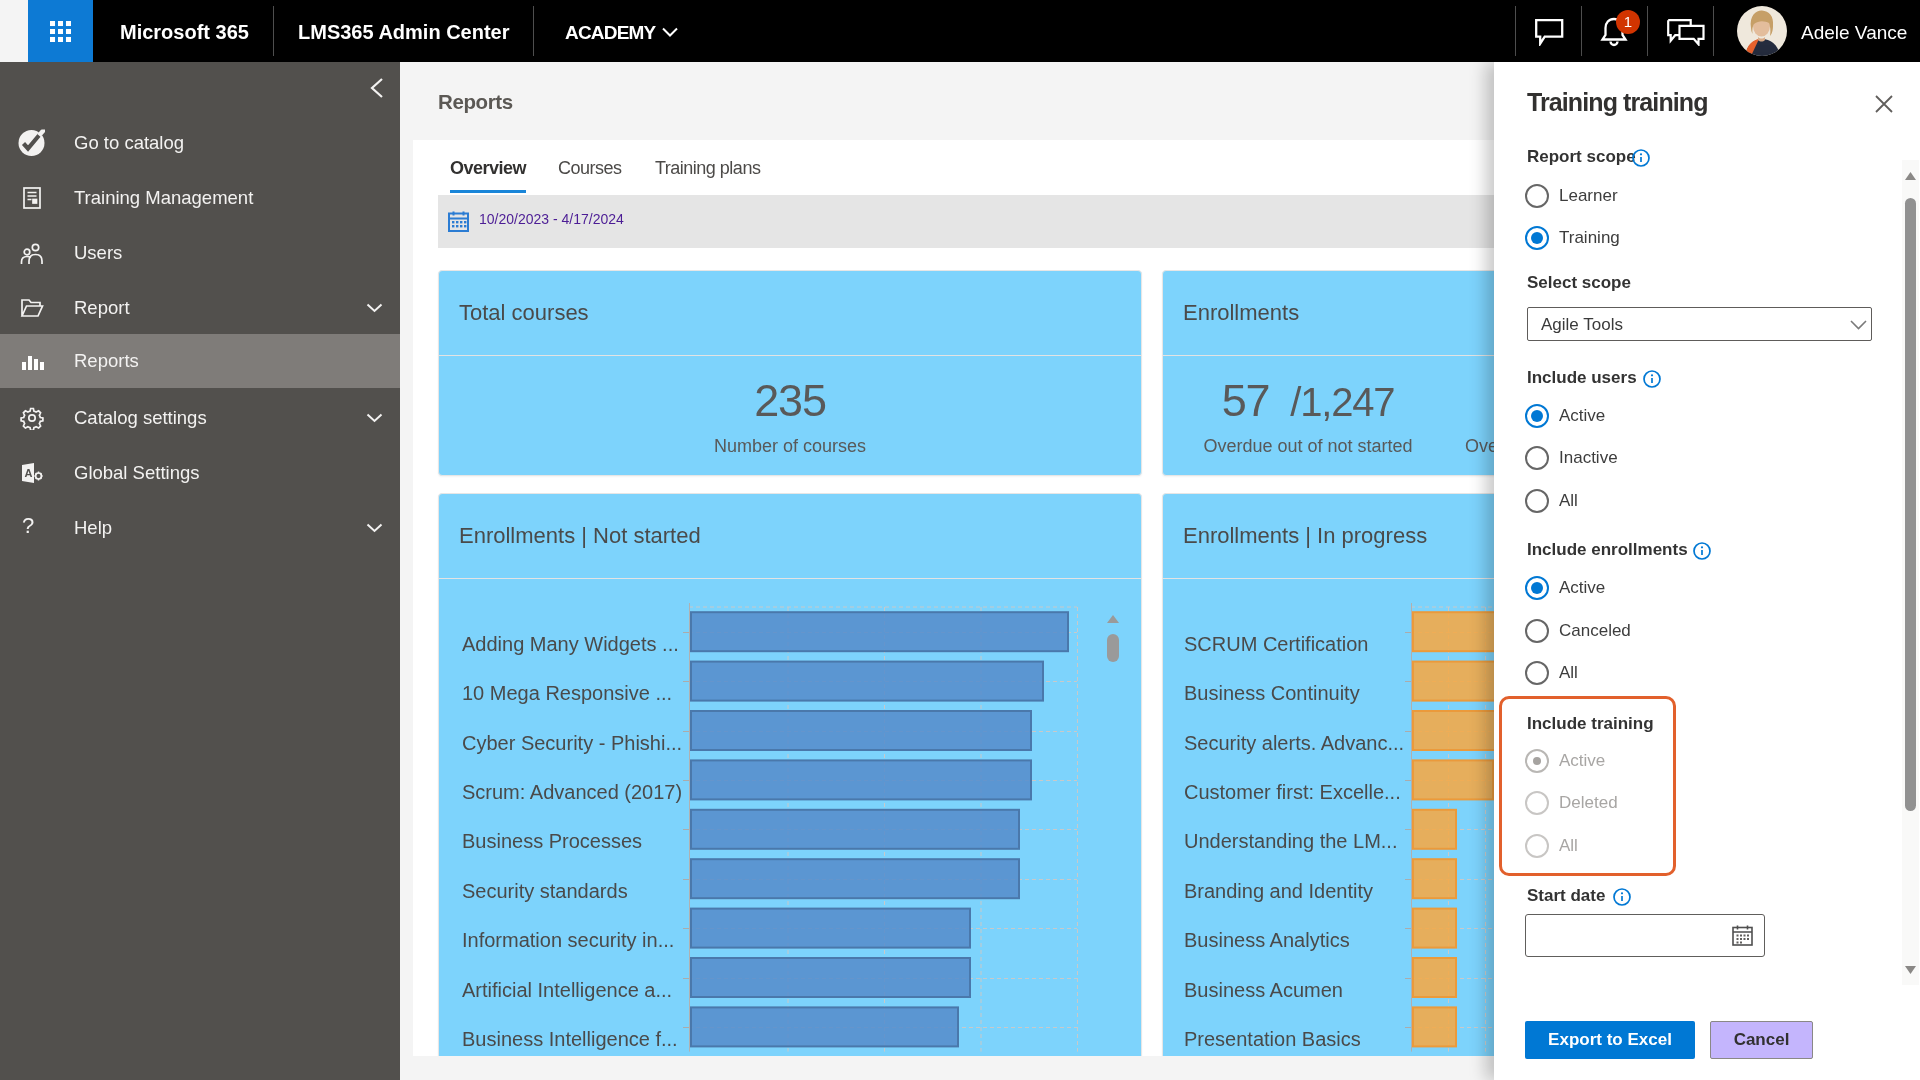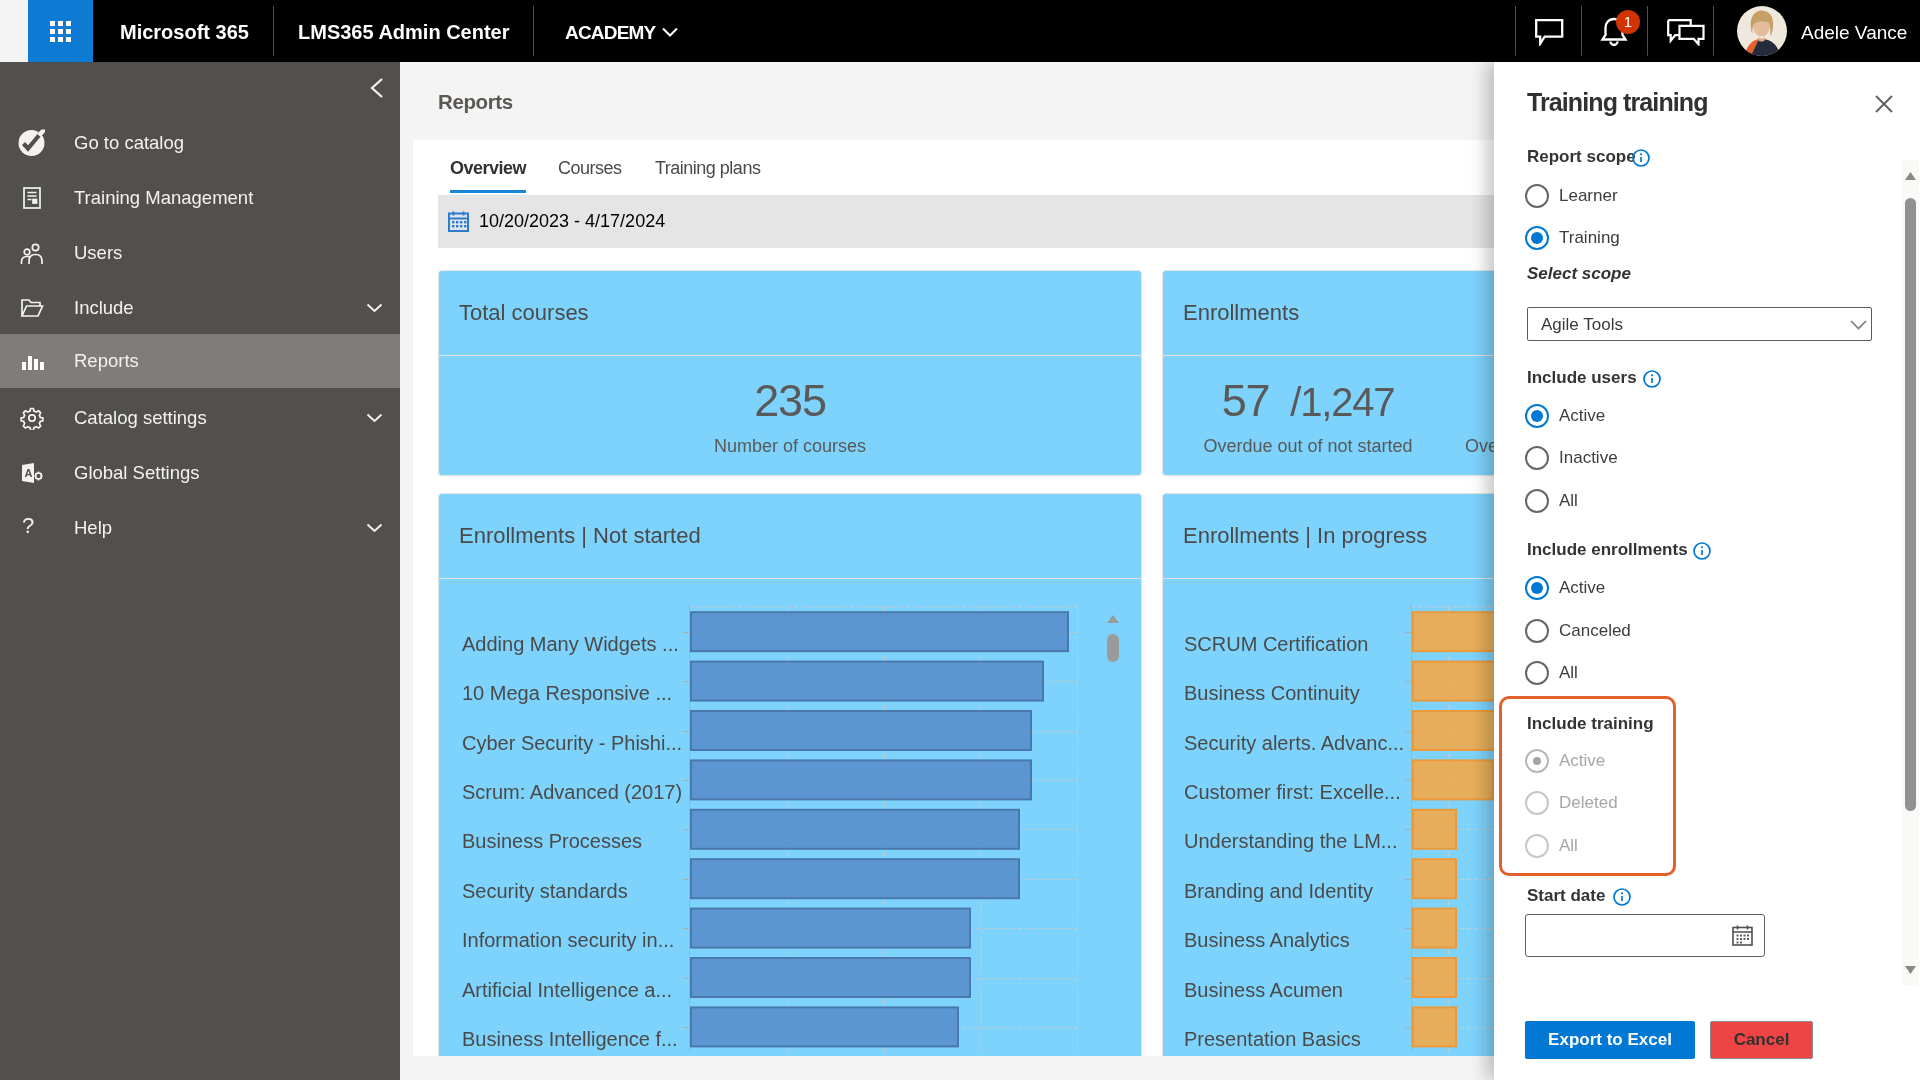--- a/index.html
+++ b/index.html
@@ -130,21 +130,21 @@
       <path d="M9 23 v-3 c0 -4 2.5 -6.5 6.5 -6.5 c4 0 6.5 2.5 6.5 6.5 v3" stroke-dasharray="0"></path>
       <circle cx="7" cy="11" r="2.8"></circle>
       <path d="M1.5 23 v-2 c0 -3.4 2 -5.5 5.5 -5.5 c1.5 0 2.8 0.4 3.8 1.2"></path>
     </svg>
     <div class="navtxt">Users</div>
   </div>
   <div class="navrow" style="top:218px;">
     <svg class="navicon" viewBox="0 0 24 24" fill="none" stroke="#f3f2f1" stroke-width="1.7">
       <path d="M2 20 V4 h7 l2 2.5 h9 v3 M2 20 l4.5 -10 h16 l-4.5 10 z"></path>
     </svg>
-    <div class="navtxt">Include</div>
+    <div class="navtxt">Report</div>
     <svg class="navchev" width="17" height="10" viewBox="0 0 17 10">
         <path d="M1.5 1.5 L8.5 8 L15.5 1.5" fill="none" stroke="#f3f2f1" stroke-width="2"></path>
       </svg>
   </div>
   <div class="navrow" style="top:272px; background:#7f7c79; height:54px;">
     <svg class="navicon" viewBox="0 0 24 24" fill="#fff">
       <rect x="2" y="13" width="4" height="8"></rect>
       <rect x="8" y="7" width="4" height="14"></rect>
       <rect x="14" y="10" width="4" height="11"></rect>
       <rect x="20" y="13" width="4" height="8"></rect>
@@ -199,21 +199,21 @@
           <rect x="4" y="10" width="2.4" height="2.4"></rect>
             <rect x="8" y="10" width="2.4" height="2.4"></rect>
             <rect x="12" y="10" width="2.4" height="2.4"></rect>
             <rect x="16" y="10" width="2.4" height="2.4"></rect>
           <rect x="4" y="14" width="2.4" height="2.4"></rect>
             <rect x="8" y="14" width="2.4" height="2.4"></rect>
             <rect x="12" y="14" width="2.4" height="2.4"></rect>
             <rect x="16" y="14" width="2.4" height="2.4"></rect>
         </g>
       </svg>
-      <div class="abs" style="left:41px; top:16px; font-size:18px; color:#000000;">10/20/2023 - 4/17/2024</div>
+      <div class="abs" style="left:41px; top:16px; font-size:14px; color:#4c1d95;">10/20/2023 - 4/17/2024</div>
     </div>
 
     <div class="card" style="left:25px; top:130px; width:704px; height:206px;">
       <div class="cardtitle">Total courses</div>
       <div class="carddiv"></div>
       <div class="abs" style="left:0; width:100%; top:109px; text-align:center; font-size:45px; line-height:42px; letter-spacing:-1.2px; color:#595959;">235</div>
       <div class="abs" style="left:0; width:100%; top:165px; text-align:center; font-size:18px; color:#595959;">Number of courses</div>
     </div>
     <div class="card" style="left:749px; top:130px; width:704px; height:206px;">
       <div class="cardtitle">Enrollments</div>
@@ -331,21 +331,21 @@
   <div class="rlabel" style="left:33px; top:85px;">Report scope</div>
   <svg class="info" style="left:138px; top:87px;" viewBox="0 0 18 18">
     <circle cx="9" cy="9" r="8" fill="none" stroke="#0078d4" stroke-width="1.7"></circle>
     <path d="M9 8 v5" stroke="#0078d4" stroke-width="1.7"></path>
       <circle cx="9" cy="5.3" r="1.1" fill="#0078d4"></circle>
   </svg>
   <div class="radio" style="left:31px; top:122px;"></div>
   <div class="rtext" style="left:65px; top:124px;">Learner</div>
   <div class="radio sel" style="left:31px; top:164px;"></div>
   <div class="rtext" style="left:65px; top:166px;">Training</div>
-  <div class="rlabel" style="left:33px; top:202px;font-style:italic;">Select scope</div>
+  <div class="rlabel" style="left:33px; top:211px;">Select scope</div>
   <div class="abs" style="left:33px; top:245px; width:345px; height:34px; border:1px solid #5e5c5a; border-radius:2px;">
     <div class="abs" style="left:13px; top:7px; font-size:17px; color:#3a3a3a;">Agile Tools</div>
     <svg class="abs" style="left:322px; top:12px;" width="17" height="10" viewBox="0 0 17 10">
         <path d="M1 1 L8.5 8.5 L16 1" fill="none" stroke="#7a7a7a" stroke-width="1.6"></path>
       </svg>
   </div>
   <div class="rlabel" style="left:33px; top:306px;">Include users</div>
   <svg class="info" style="left:149px; top:308px;" viewBox="0 0 18 18">
     <circle cx="9" cy="9" r="8" fill="none" stroke="#0078d4" stroke-width="1.7"></circle>
     <path d="M9 8 v5" stroke="#0078d4" stroke-width="1.7"></path>
@@ -397,21 +397,21 @@
           <rect x="8" y="13" width="2" height="2"></rect>
           <rect x="11.5" y="13" width="2" height="2"></rect>
           <rect x="15" y="13" width="2" height="2"></rect>
         <rect x="4.5" y="16.5" width="2" height="2"></rect>
           <rect x="8" y="16.5" width="2" height="2"></rect>
       </g>
     </svg>
   </div>
 
   <div class="abs" style="left:31px; top:959px; width:170px; height:38px; background:#0078d4; border-radius:2px; color:#fff; font-size:17px; font-weight:700; text-align:center; line-height:38px;">Export to Excel</div>
-  <div class="abs" style="left:216px; top:959px; width:103px; height:38px; background:#ef4444; border:1px solid #8a8886; border-radius:2px; color:#323130; font-size:17px; font-weight:700; text-align:center; line-height:36px;">Cancel</div>
+  <div class="abs" style="left:216px; top:959px; width:103px; height:38px; background:#c4b5fd; border:1px solid #8a8886; border-radius:2px; color:#323130; font-size:17px; font-weight:700; text-align:center; line-height:36px;">Cancel</div>
 
   <div class="abs" style="left:408px; top:98px; width:17px; height:825px; background:#f9f9f8;">
     <svg class="abs" style="left:3px; top:12px;" width="11" height="8" viewBox="0 0 11 8">
         <path d="M5.5 0 L11 8 H0 Z" fill="#8a8886"></path>
       </svg>
     <div class="abs" style="left:3px; top:38px; width:11px; height:613px; background:#919191; border-radius:6px;"></div>
     <svg class="abs" style="left:3px; top:806px;" width="11" height="8" viewBox="0 0 11 8">
         <path d="M5.5 8 L11 0 H0 Z" fill="#8a8886"></path>
       </svg>
   </div>

